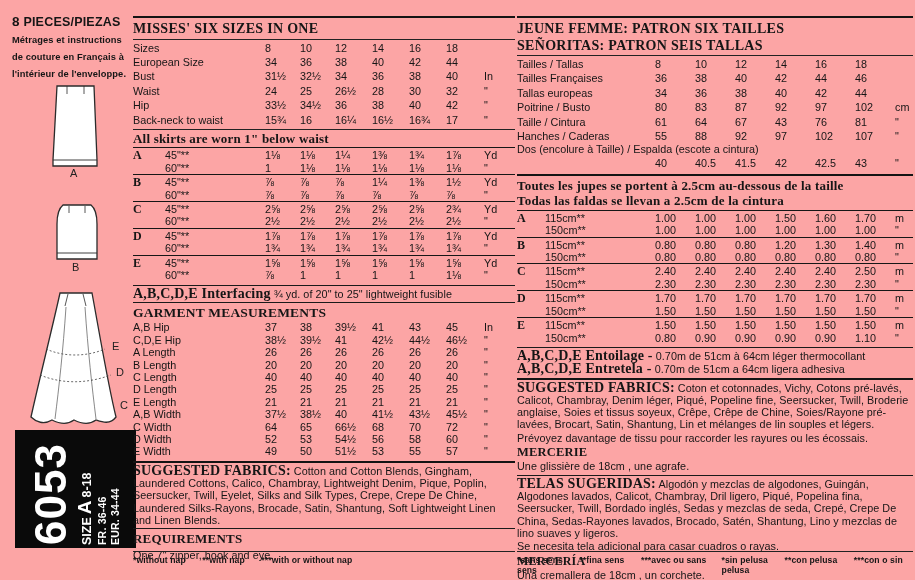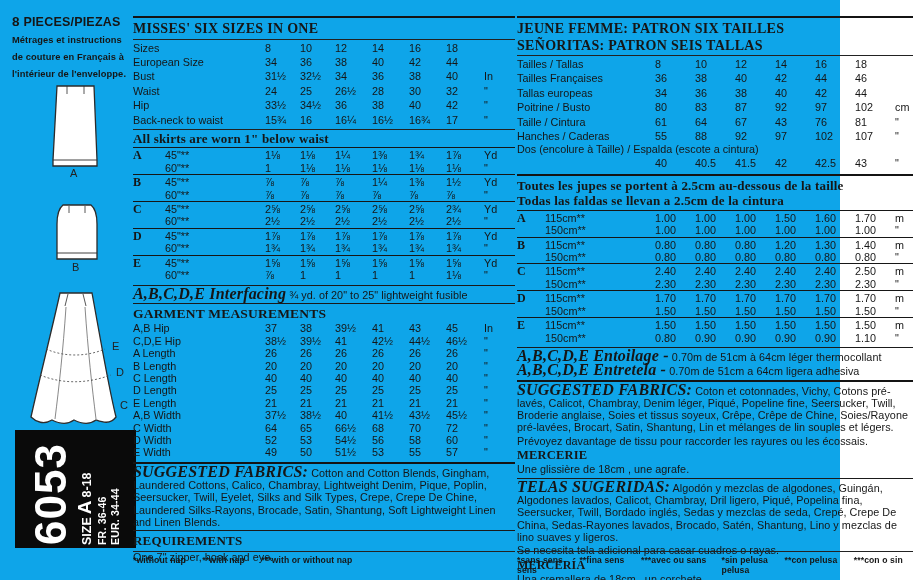--- a/index.html
+++ b/index.html
@@ -1,21 +1,21 @@
 <!DOCTYPE html>
 <html><head>
 <meta charset="utf-8">
 <style>
   html,body{margin:0;padding:0;}
   body{
     width:915px;height:580px;overflow:hidden;background:#ffffff;
     font-family:"Liberation Sans",sans-serif;color:#161616;
     -webkit-font-smoothing:antialiased;
   }
-  .page{position:relative;width:840px;height:580px;background:#0ea5e9;}
+  .page{position:relative;width:915px;height:580px;background:#fca5a5;}
 
   
   .rule{border-top:2.2px solid #141414;height:0;margin:2px 0;}
   .rule-med{border-top:1.5px solid #1a1a1a;height:0;margin:2px 0;}
   .rule-thin{border-top:1px solid #222;height:0;margin:1px 0;}
 
   
   .sidebar{position:absolute;left:12px;top:14px;width:118px;}
   .pieces-line{font-weight:bold;font-size:12.5px;letter-spacing:.2px;}
   .pieces-num{font-size:13.5px;}
@@ -53,21 +53,21 @@
   .tbl .td{font-size:10.8px;line-height:14.4px;white-space:nowrap;overflow:visible;}
   .tbl-compact .td{line-height:12.4px;}
   .tbl-size-en .tr{grid-template-columns:132px 35px 35px 37px 37px 37px 38px 1fr;}
   .tbl-yard-en .tr{grid-template-columns:32px 100px 35px 35px 37px 37px 37px 38px 1fr;}
   .tbl-size-intl .tr{grid-template-columns:138px 40px 40px 40px 40px 40px 40px 1fr;}
   .tbl-yard-intl .tr{grid-template-columns:28px 110px 40px 40px 40px 40px 40px 40px 1fr;}
   .tbl-yard .tr:nth-child(odd){border-top:1.4px solid #161616;padding-top:1px;}
   .tbl-yard .tr:nth-child(odd) .td:first-child{
     font-family:"Liberation Serif",serif;font-weight:bold;font-size:12px;}
   .para{font-size:10.8px;line-height:12.3px;letter-spacing:.05px;margin:1px 0;}
-  .para .inline-lbl{font-size:16px;font-style:italic;}
+  .para .inline-lbl{font-size:14px;}
   .footnote{position:absolute;font-size:8.6px;font-weight:bold;letter-spacing:.1px;}
   .footnote .fn-rule{border-top:1px solid #222;margin-bottom:3px;}
   .fn-items span{margin-right:14px;}
   .fn-two{display:flex;justify-content:space-between;}
   .spanning-label{font-size:10.8px;line-height:13px;white-space:nowrap;}
 </style>
 </head>
 <body>
 
 <div class="page">

